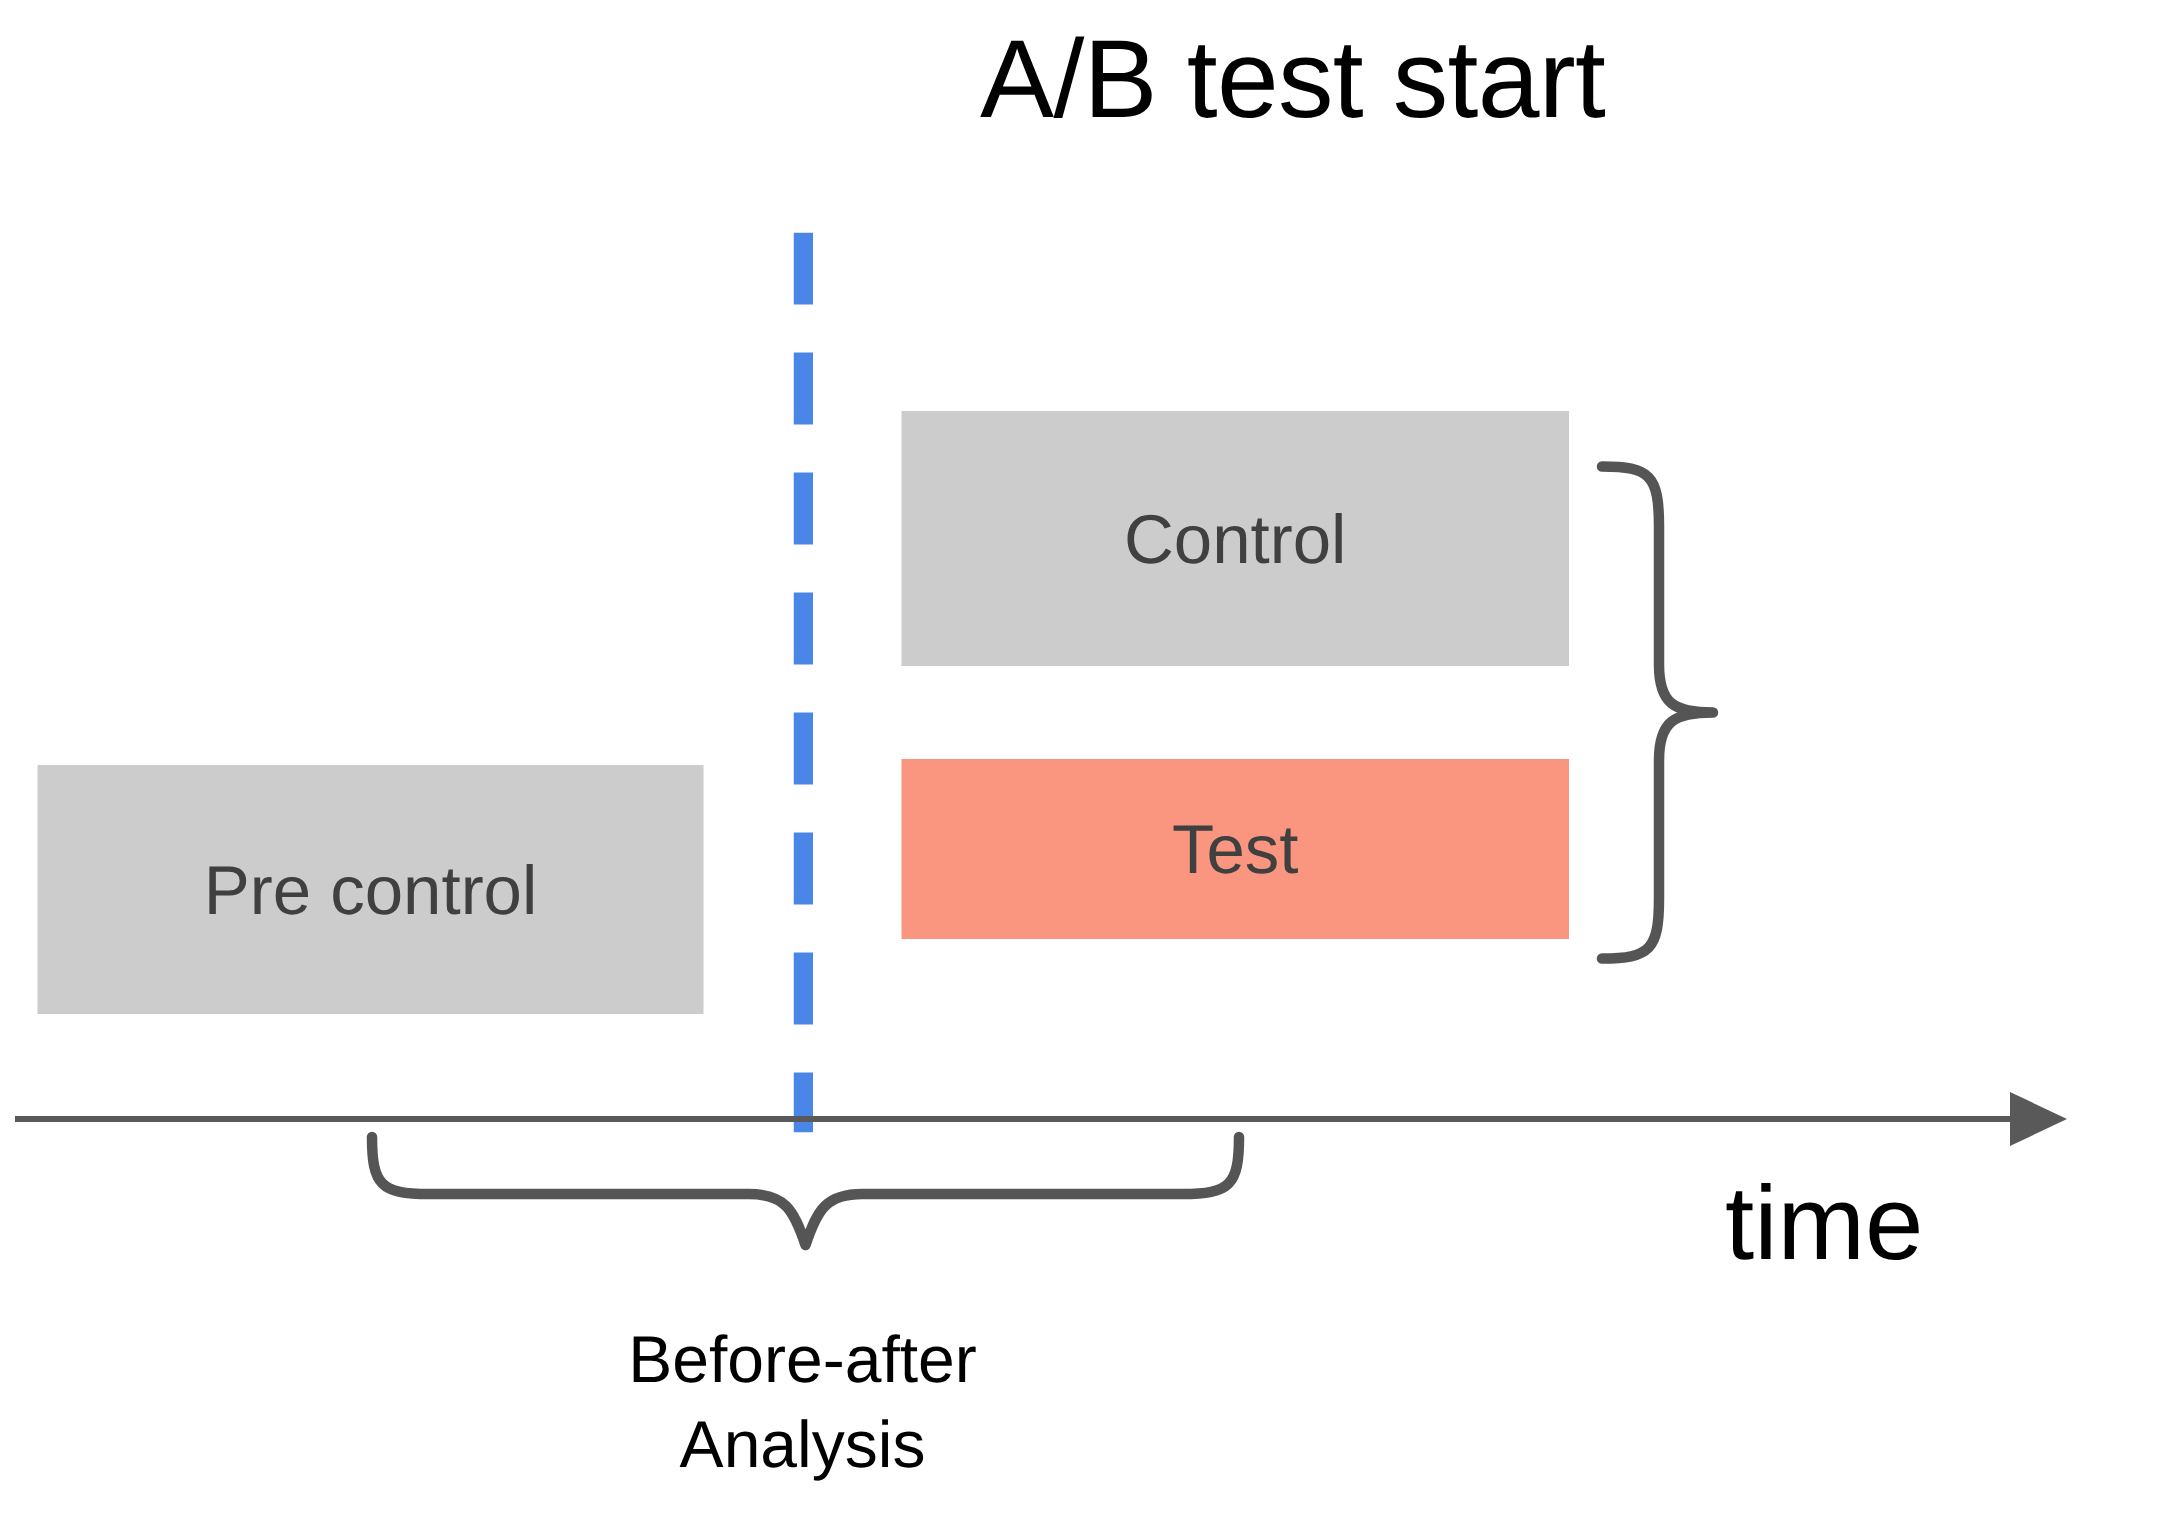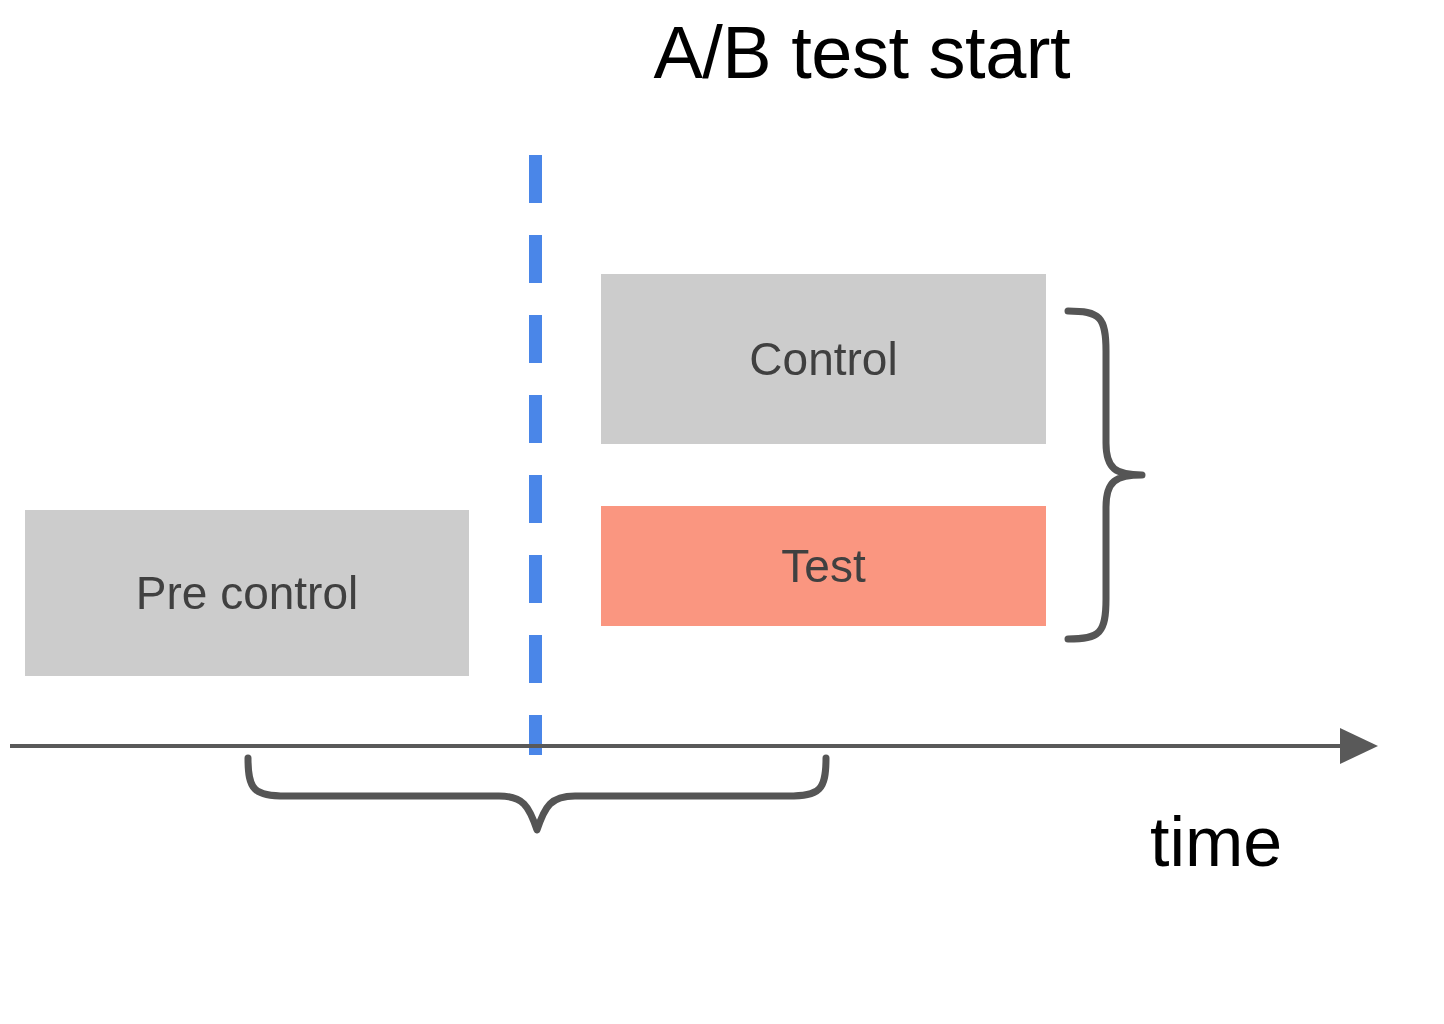--- a/index.html
+++ b/index.html
@@ -90,21 +90,20 @@
   .time-label {
     position: absolute;
     left: 1150px;
     top: 780px;
     width: 230px;
     text-align: left;
     font-size: 70px;
     line-height: 1;
     color: #000000;
     white-space: nowrap;
-    margin-top: 27px;
   }
 
   
   #brace-gold {
     position: absolute;
     left: 1060px;
     top: 305px;
     width: 105px;
     height: 340px;
   }
@@ -183,14 +182,16 @@
   <svg id="brace-before-after" viewBox="0 0 605 105" aria-hidden="true">
     <path d="M 13 6
              C 13 38, 19 44, 51 44
              L 264 44
              C 288 44, 294 54, 302 78
              C 310 54, 316 44, 340 44
              L 553 44
              C 585 44, 591 38, 591 6" fill="none" stroke="#555555" stroke-width="7" stroke-linecap="round" stroke-linejoin="round"></path>
   </svg>
 
+  <div class="annotation" id="label-before-after">Before-after
+Analysis</div>
 
 </div>
 
 </body></html>

